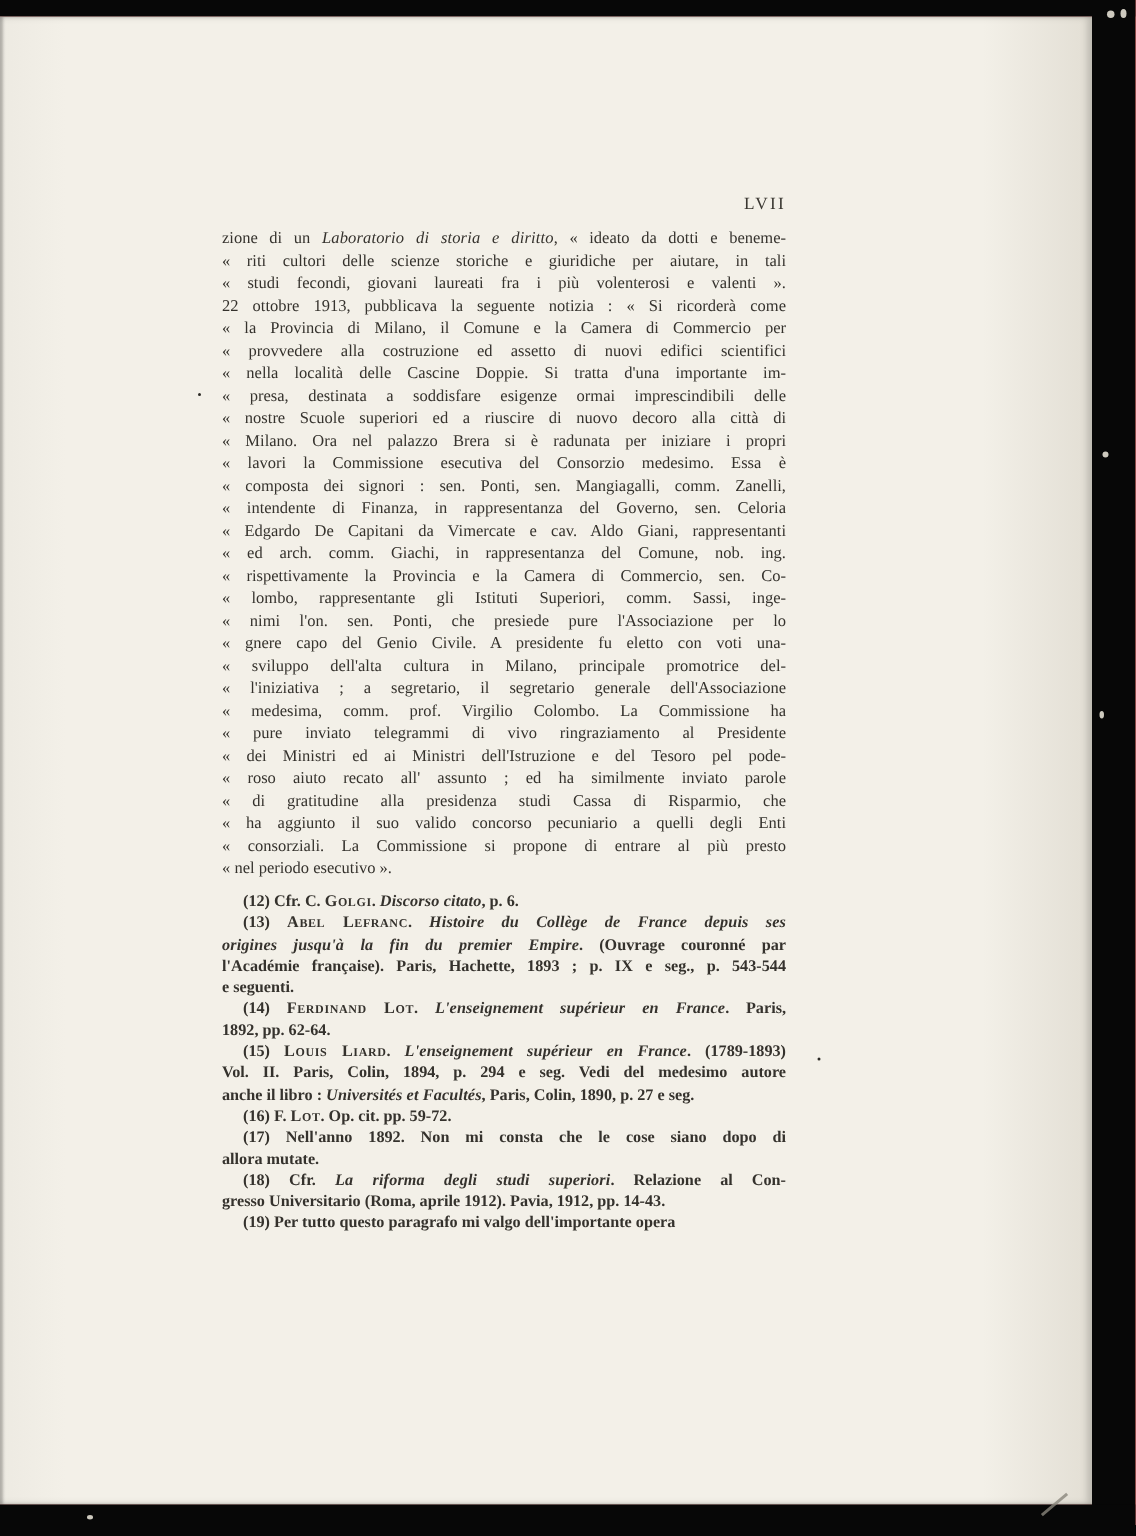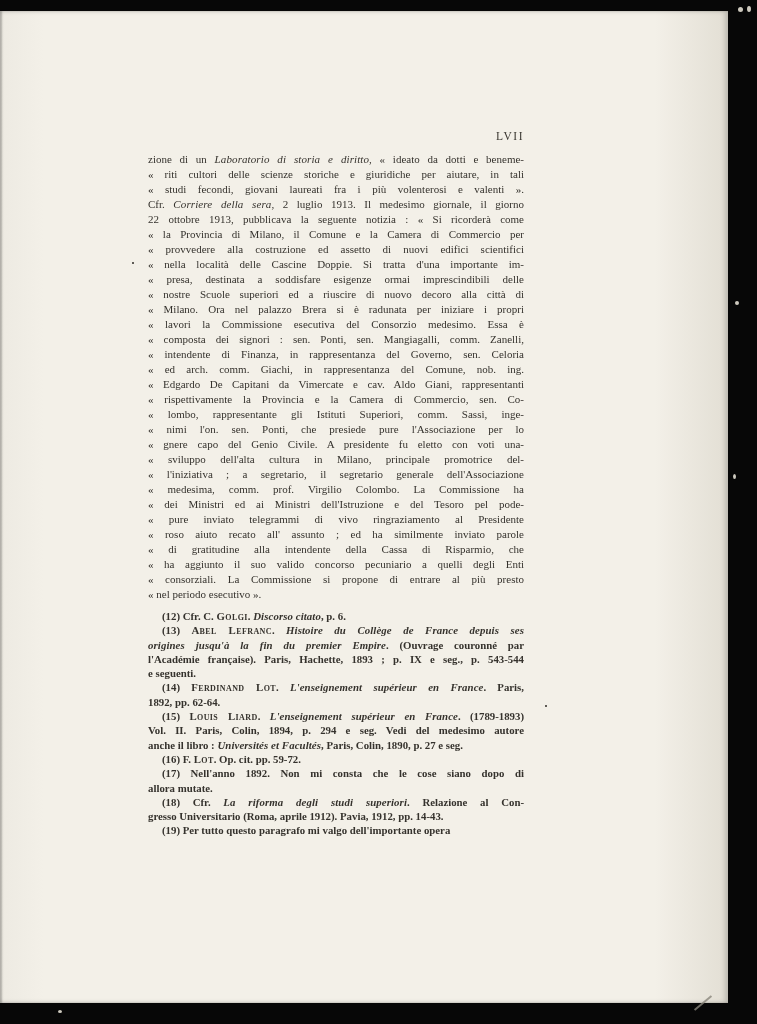--- a/index.html
+++ b/index.html
@@ -63,44 +63,43 @@
   <div class="bar right"></div>
   <div class="bar bottom"></div>
 
   <div class="textcol">
     <div class="pagenum">LVII</div>
     <div>
         <div class="block paragraph">
           <div class="line">zione di un <i>Laboratorio di storia e diritto</i>, « ideato da dotti e beneme-</div>
           <div class="line">« riti cultori delle scienze storiche e giuridiche per aiutare, in tali</div>
           <div class="line">« studi fecondi, giovani laureati fra i più volenterosi e valenti ».</div>
-          <div class="line">Cfr. <i>Corriere della sera</i>, 2 luglio 1913. Il medesimo giornale, il giorno</div>
           <div class="line">22 ottobre 1913, pubblicava la seguente notizia : « Si ricorderà come</div>
           <div class="line">« la Provincia di Milano, il Comune e la Camera di Commercio per</div>
           <div class="line">« provvedere alla costruzione ed assetto di nuovi edifici scientifici</div>
           <div class="line">« nella località delle Cascine Doppie. Si tratta d'una importante im-</div>
           <div class="line">« presa, destinata a soddisfare esigenze ormai imprescindibili delle</div>
           <div class="line">« nostre Scuole superiori ed a riuscire di nuovo decoro alla città di</div>
           <div class="line">« Milano. Ora nel palazzo Brera si è radunata per iniziare i propri</div>
           <div class="line">« lavori la Commissione esecutiva del Consorzio medesimo. Essa è</div>
           <div class="line">« composta dei signori : sen. Ponti, sen. Mangiagalli, comm. Zanelli,</div>
           <div class="line">« intendente di Finanza, in rappresentanza del Governo, sen. Celoria</div>
+          <div class="line">« Edgardo De Capitani da Vimercate e cav. Aldo Giani, rappresentanti</div>
           <div class="line">« ed arch. comm. Giachi, in rappresentanza del Comune, nob. ing.</div>
-          <div class="line">« Edgardo De Capitani da Vimercate e cav. Aldo Giani, rappresentanti</div>
           <div class="line">« rispettivamente la Provincia e la Camera di Commercio, sen. Co-</div>
           <div class="line">« lombo, rappresentante gli Istituti Superiori, comm. Sassi, inge-</div>
           <div class="line">« nimi l'on. sen. Ponti, che presiede pure l'Associazione per lo</div>
           <div class="line">« gnere capo del Genio Civile. A presidente fu eletto con voti una-</div>
           <div class="line">« sviluppo dell'alta cultura in Milano, principale promotrice del-</div>
           <div class="line">« l'iniziativa ; a segretario, il segretario generale dell'Associazione</div>
           <div class="line">« medesima, comm. prof. Virgilio Colombo. La Commissione ha</div>
+          <div class="line">« pure inviato telegrammi di vivo ringraziamento al Presidente</div>
           <div class="line">« dei Ministri ed ai Ministri dell'Istruzione e del Tesoro pel pode-</div>
-          <div class="line">« pure inviato telegrammi di vivo ringraziamento al Presidente</div>
           <div class="line">« roso aiuto recato all' assunto ; ed ha similmente inviato parole</div>
-          <div class="line">« di gratitudine alla intendente della Cassa di Risparmio, che</div>
+          <div class="line">« di gratitudine alla presidenza studi Cassa di Risparmio, che</div>
           <div class="line">« ha aggiunto il suo valido concorso pecuniario a quelli degli Enti</div>
           <div class="line">« consorziali. La Commissione si propone di entrare al più presto</div>
           <div class="line">« nel periodo esecutivo ».</div>
         </div>
         <div class="block footnote">
           <div class="line">(12) Cfr. C. <span class="sc">Golgi</span>. <i>Discorso citato</i>, p. 6.</div>
         </div>
         <div class="block footnote">
           <div class="line">(13) <span class="sc">Abel Lefranc</span>. <i>Histoire du Collège de France depuis ses</i></div>
           <div class="line"><i>origines jusqu'à la fin du premier Empire</i>. (Ouvrage couronné par</div>

